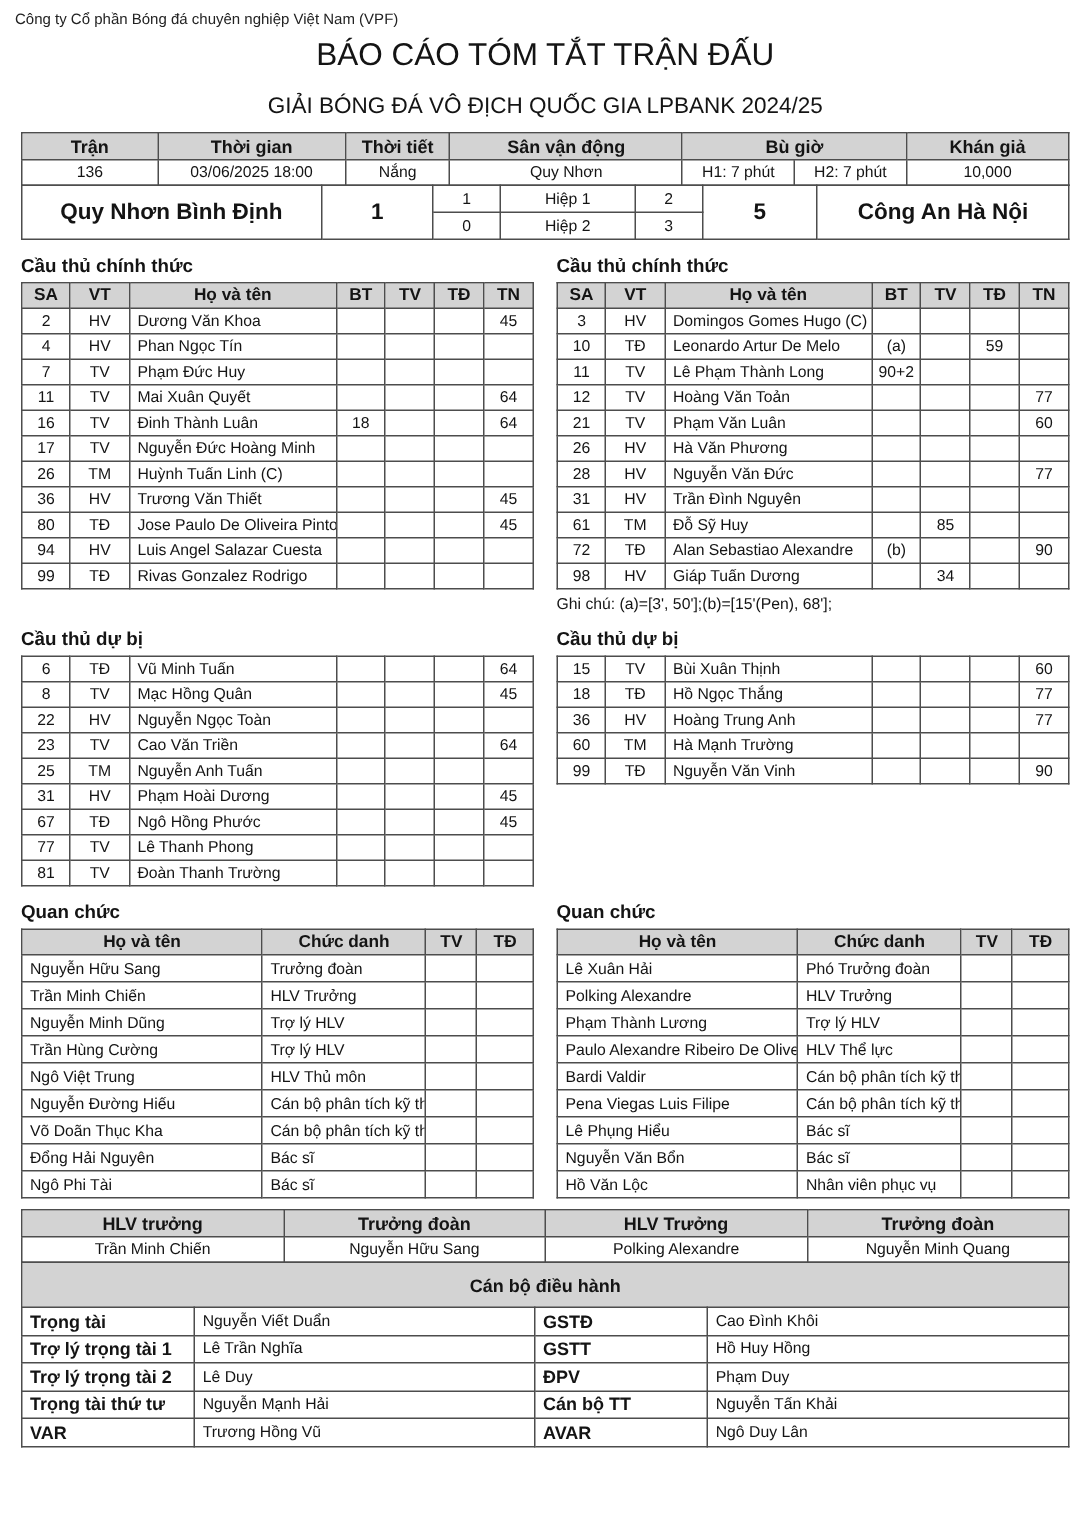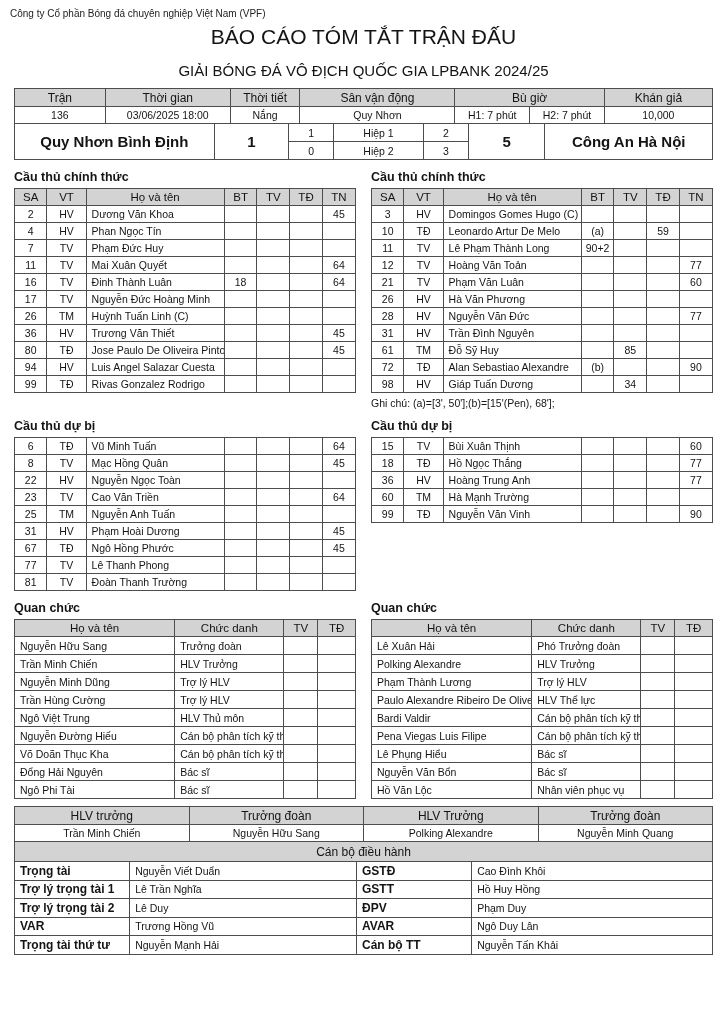--- a/index.html
+++ b/index.html
@@ -4,42 +4,42 @@
 <style>
   *{margin:0;padding:0;box-sizing:border-box}
   html,body{background:#ffffff}
   body{width:727px;height:1024px;font-family:"Liberation Sans","DejaVu Sans",sans-serif;color:#141414;overflow:hidden}
   .page{padding:6px 14px 0 14px}
   .company{font-size:10px;color:#222;margin:2px 0 4px -4px}
   .title{text-align:center;font-size:21px;font-weight:normal;margin:6px 0 0}
   .subtitle{text-align:center;font-size:15px;margin:13px 0 9px}
   table{width:100%;border-collapse:collapse;table-layout:fixed}
   td,th{border:1px solid #4d4d4d;font-size:10.5px;font-weight:normal;padding:0 3px;height:17px;text-align:center;overflow:hidden;white-space:nowrap}
-  .hdr{background:#d3d3d3;font-weight:normal;font-size:11.5px}
+  .hdr{background:#d3d3d3;font-weight:bold;font-size:11.5px}
   .stack{margin-top:-1px}
   
   .info-table .hdr{font-size:12px;height:18px}
   
   .score-table td{height:18px}
   .score-table .team{font-size:15px;font-weight:bold}
   .score-table .total{font-size:15px;font-weight:bold}
   .kit-table td{height:17px}
   
   .two-col{display:grid;grid-template-columns:1fr 1fr;column-gap:15px;align-items:start}
   .sec-title{font-weight:bold;font-size:12.5px;margin:10px 0 4px 0}
   .lineup-table td{height:17px}
   .lineup-table .hdr{height:17px}
   .lft{text-align:left;padding-left:5px}
   .note{font-size:10.5px;margin-top:4px}
   .off-table td{height:18px}
   
   .coach-table{margin-top:7px}
   .coach-table .hdr{font-size:12px;height:18px}
   .coach-table td{height:17px}
-  .exec-table th.hdr{font-size:12px;height:20px}
+  .exec-table th.hdr{font-size:12px;height:30px}
   .exec-table td{height:18.5px}
   .blab{font-weight:bold;font-size:12px;text-align:left;padding-left:5px}
 </style>
 </head>
 <body>
 
 <div class="page">
 
   <div class="company">Công ty Cổ phần Bóng đá chuyên nghiệp Việt Nam (VPF)</div>
   <div class="title">BÁO CÁO TÓM TẮT TRẬN ĐẤU</div>
@@ -724,27 +724,27 @@
           <td class="blab">GSTT</td>
           <td class="lft">Hồ Huy Hồng</td>
         </tr>
         <tr>
           <td class="blab">Trợ lý trọng tài 2</td>
           <td class="lft">Lê Duy</td>
           <td class="blab">ĐPV</td>
           <td class="lft">Phạm Duy</td>
         </tr>
         <tr>
+          <td class="blab">Trọng tài thứ tư</td>
+          <td class="lft">Nguyễn Mạnh Hải</td>
+          <td class="blab">Cán bộ TT</td>
+          <td class="lft">Nguyễn Tấn Khải</td>
+        </tr>
+        <tr>
           <td class="blab">VAR</td>
           <td class="lft">Trương Hồng Vũ</td>
           <td class="blab">AVAR</td>
           <td class="lft">Ngô Duy Lân</td>
         </tr>
-        <tr>
-          <td class="blab">Trọng tài thứ tư</td>
-          <td class="lft">Nguyễn Mạnh Hải</td>
-          <td class="blab">Cán bộ TT</td>
-          <td class="lft">Nguyễn Tấn Khải</td>
-        </tr>
       </tbody>
   </table>
 
 </div>
 
 </body></html>

